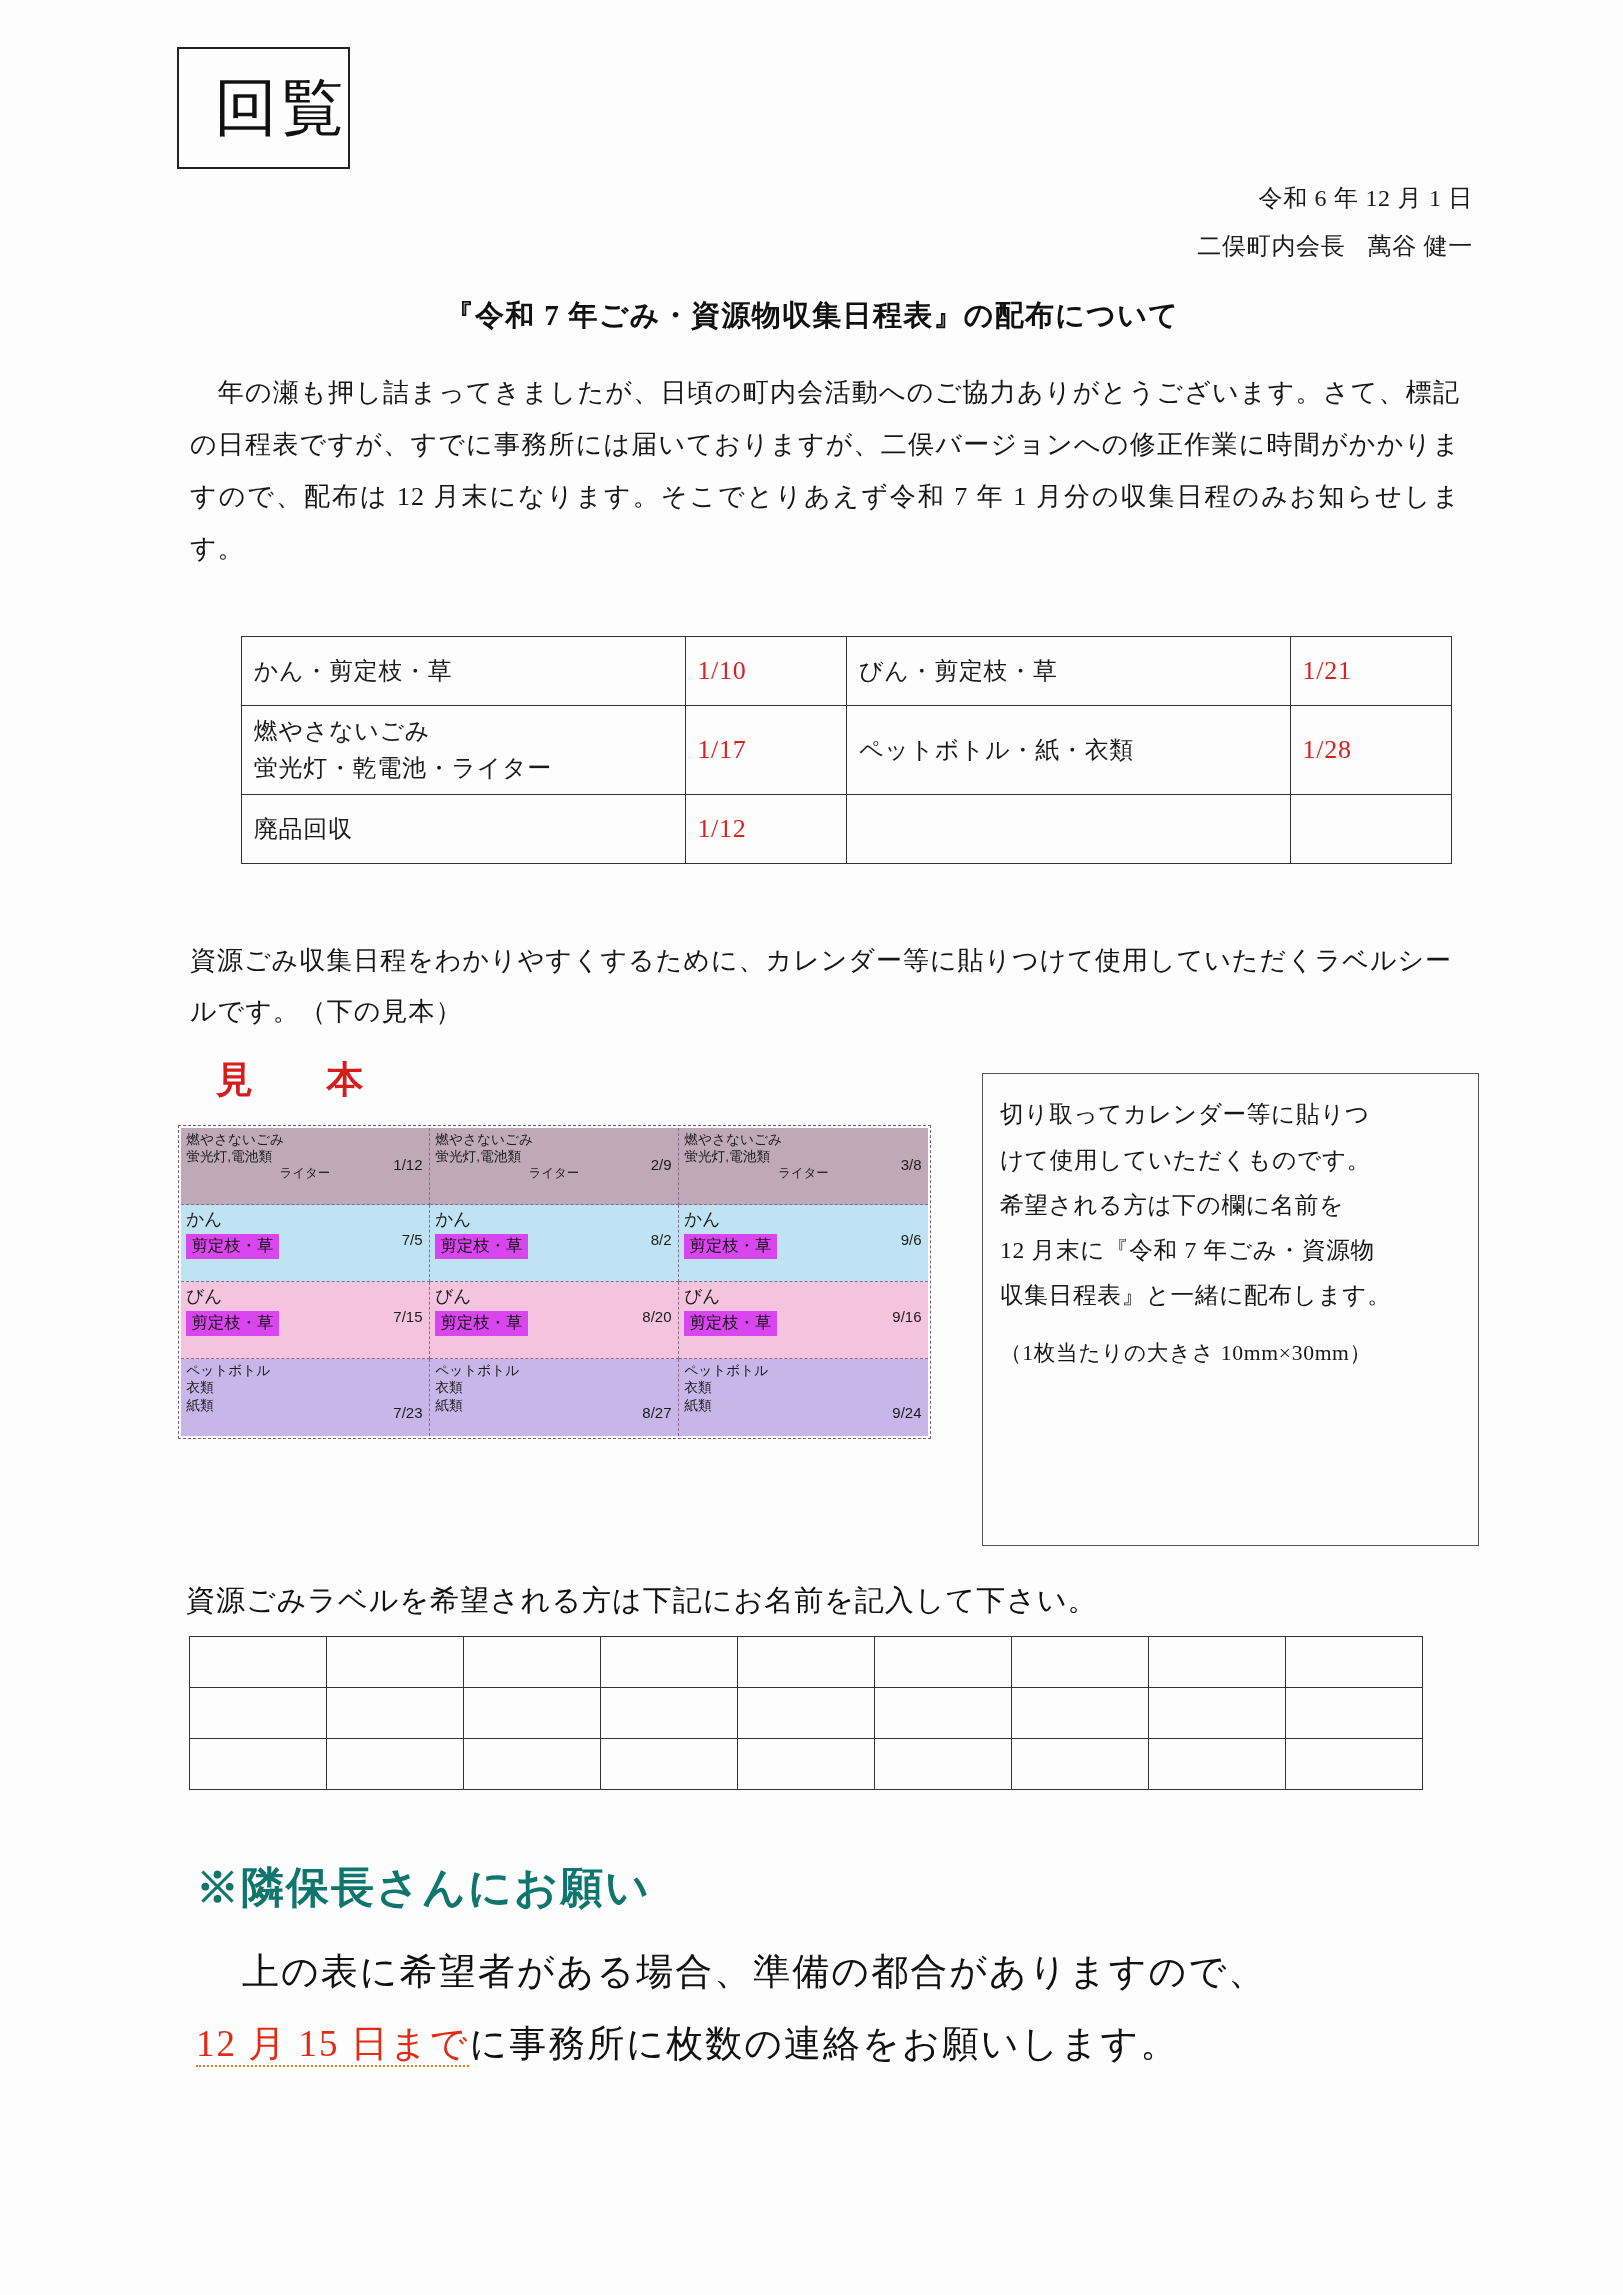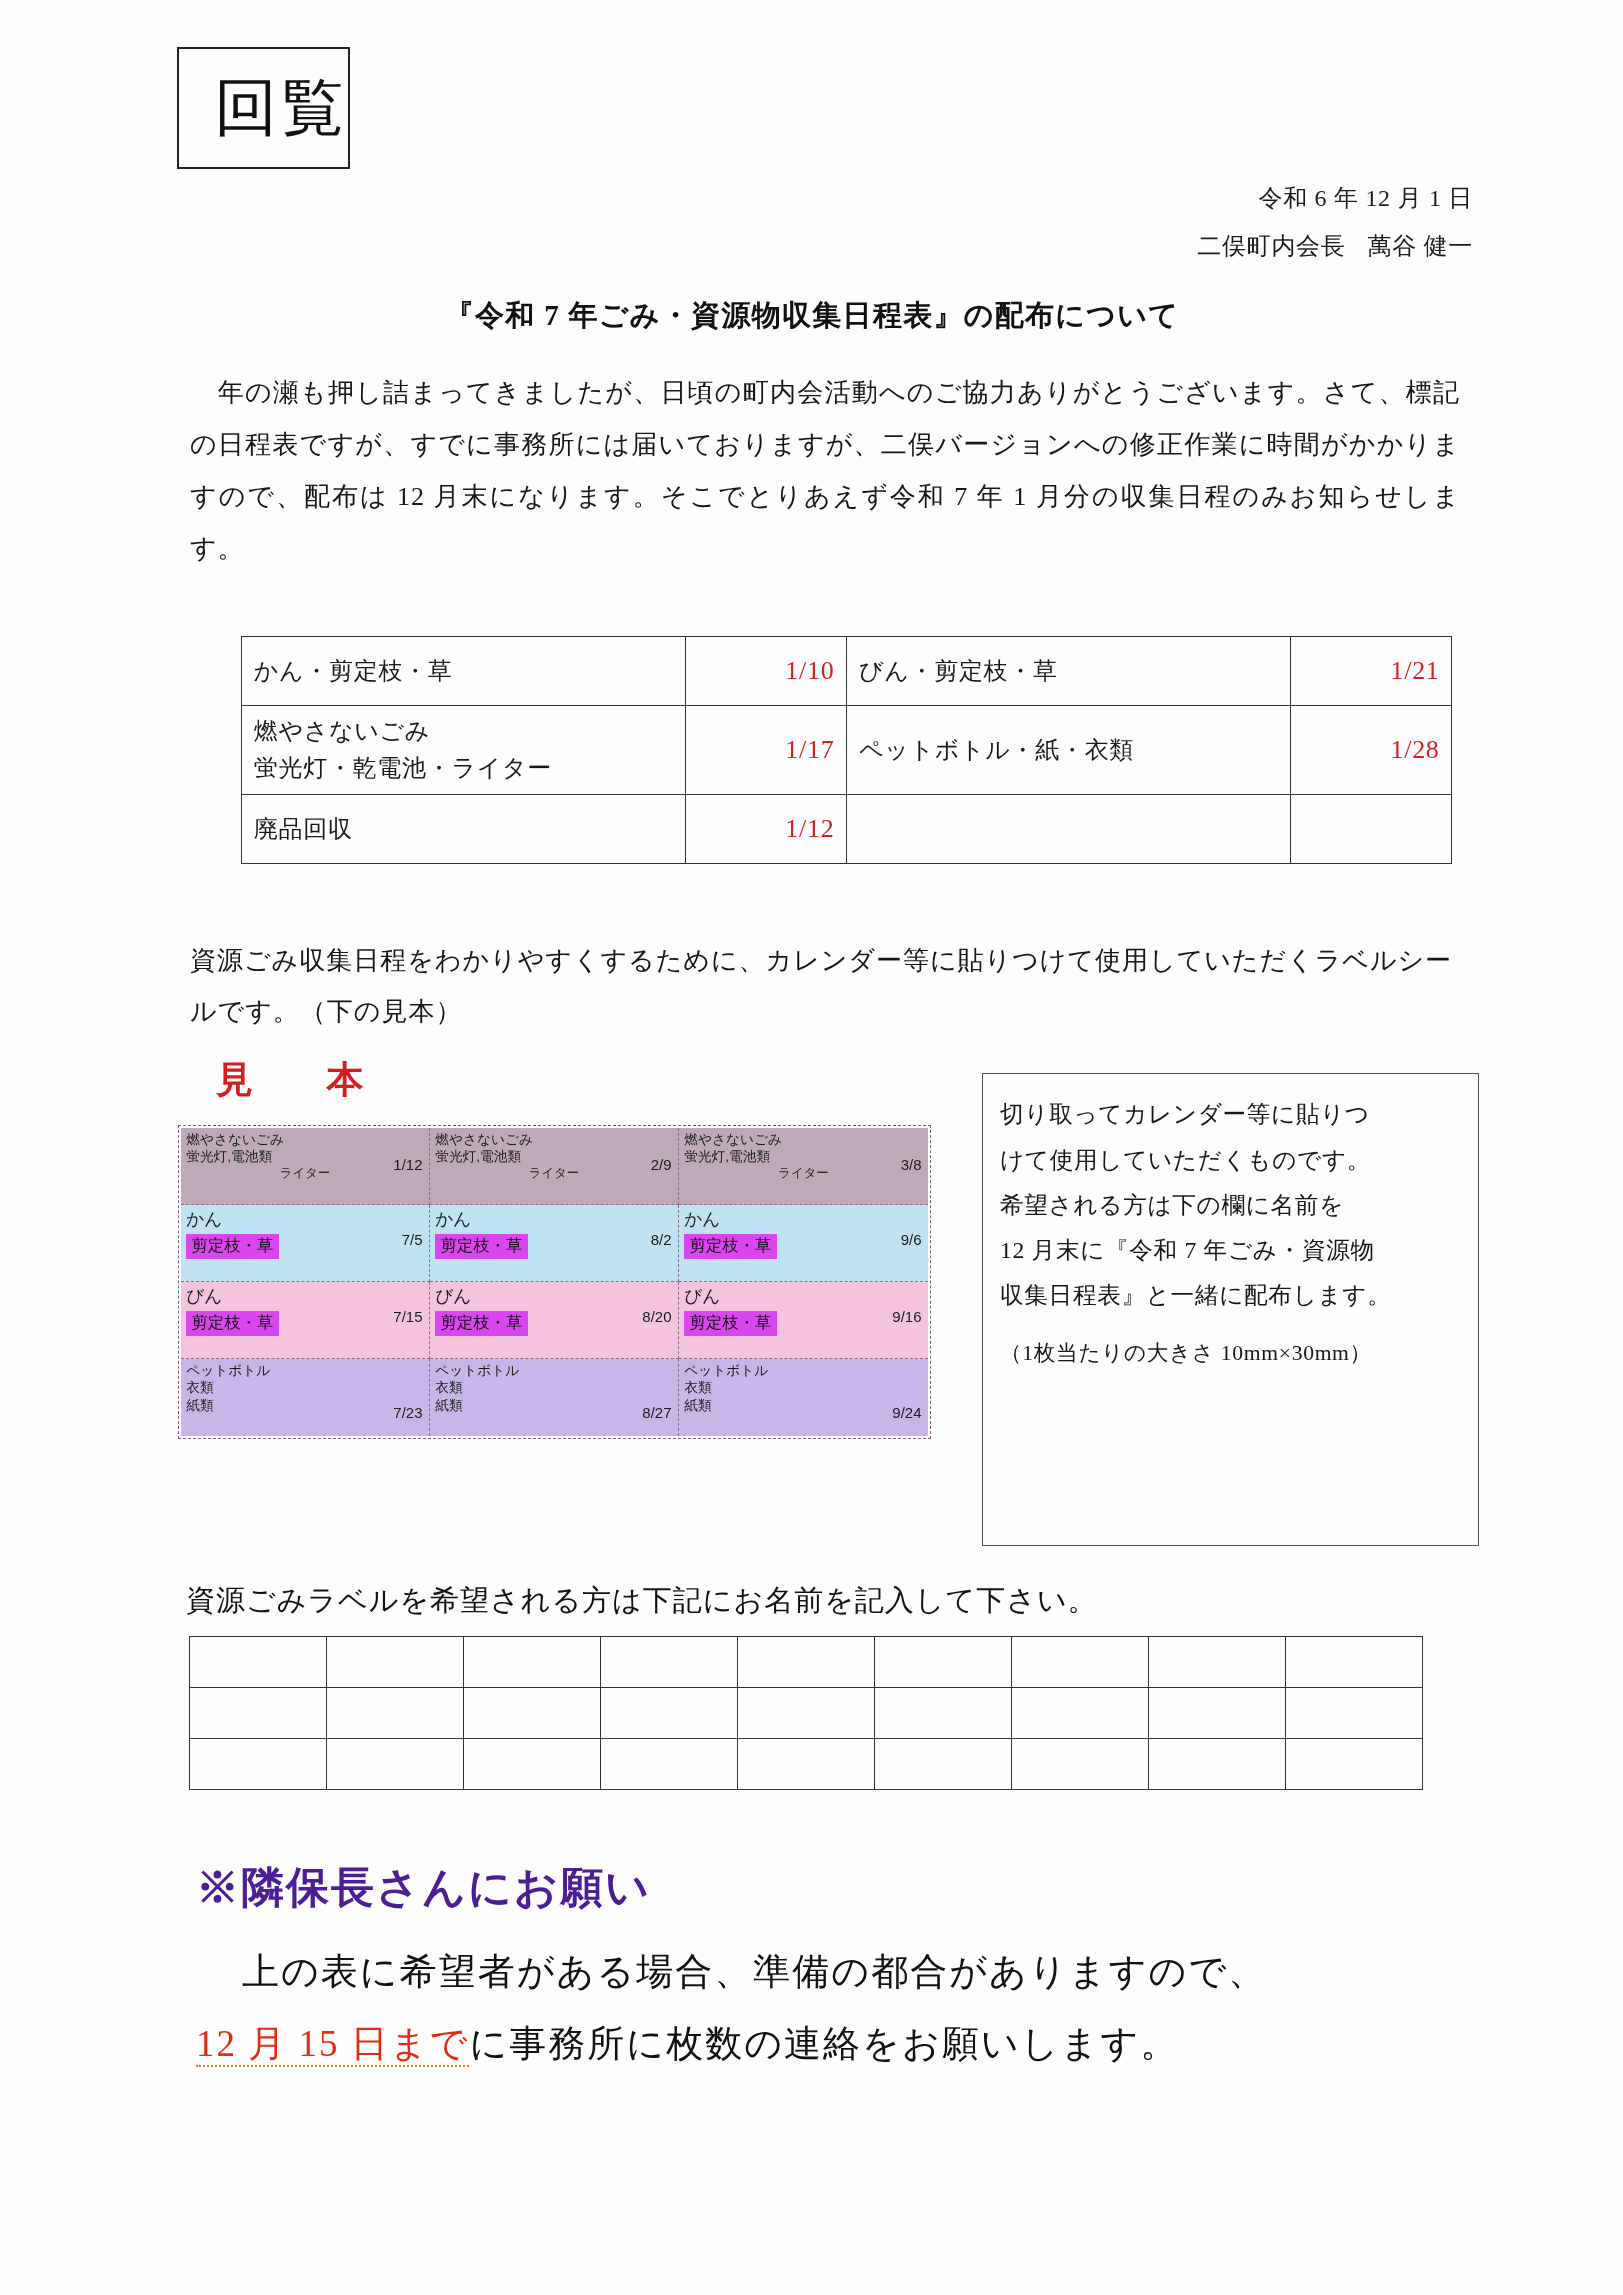--- a/index.html
+++ b/index.html
@@ -94,21 +94,21 @@
   .jan-table td {
     border: 1.3px solid #333;
     height: 63px;
     padding: 2.6px 11.8px;
     vertical-align: middle;
     letter-spacing: 0.7px;
   }
   .jan-table td.label { width: 419px; }
   .jan-table td.date {
     width: 137px;
-    text-align: right;
+    text-align: left;
     color: #d82020;
     font-size: 26px;
   }
   .jan-table td.two-line { line-height: 1.55; padding-top: 6.5px; padding-bottom: 6.5px; }
   .jan-table td.two-line .l1 { display:block; }
   .jan-table td.two-line .l2 { display:block; }
 
   
   .label-note {
     position: absolute;
@@ -234,21 +234,21 @@
     height: 48px;
   }
 
   
   .notice-title {
     position: absolute;
     left: 196px;
     top: 1859px;
     font-size: 43px;
     font-weight: bold;
-    color: #4c1d95;
+    color: #0f766e;
     letter-spacing: 2px;
   }
   .notice-l1 {
     position: absolute;
     left: 242px;
     top: 1947px;
     font-size: 37px;
     letter-spacing: 2px;
     color: #111;
   }

